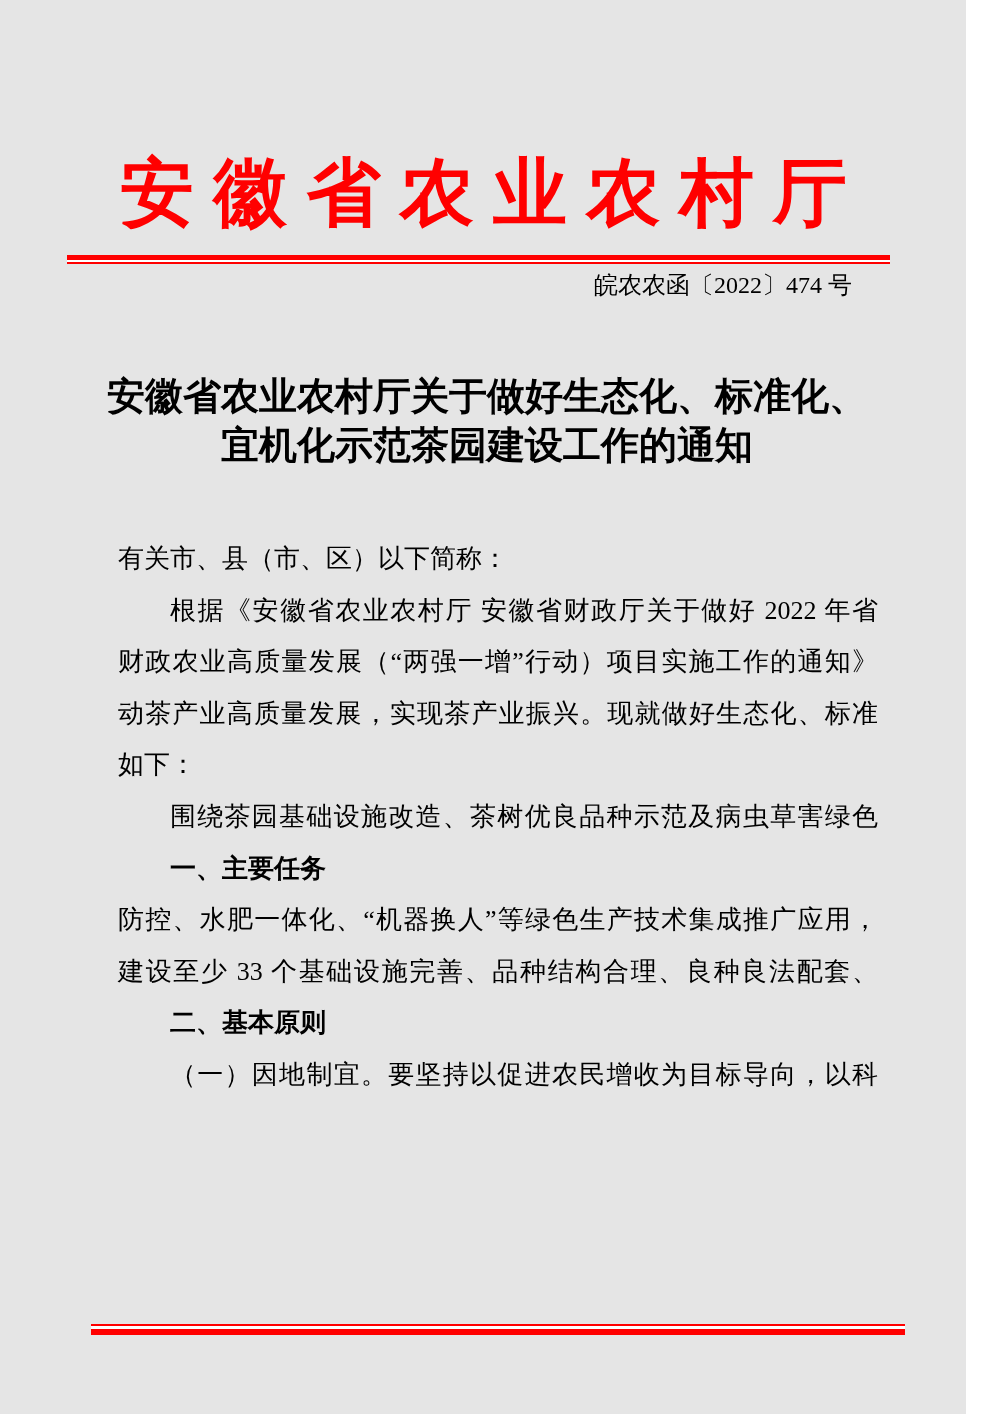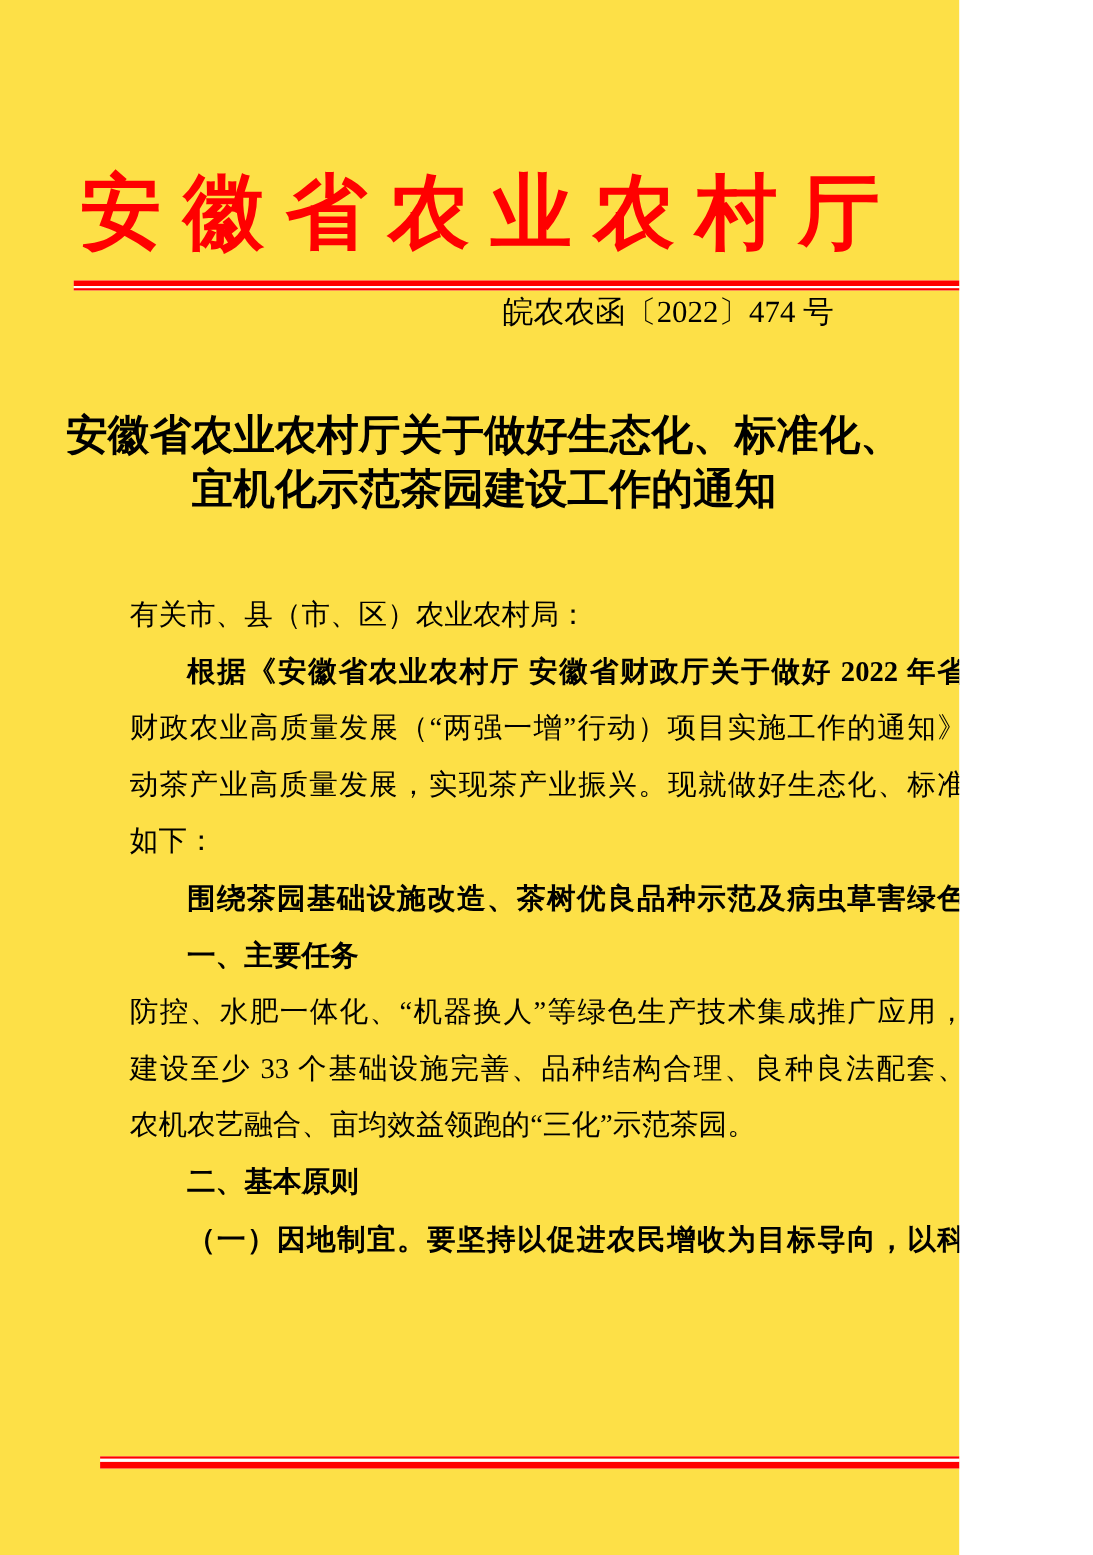--- a/index.html
+++ b/index.html
@@ -1,20 +1,20 @@
 <!DOCTYPE html>
 <html><head>
 <meta charset="utf-8">
 <style>
   html, body { margin: 0; padding: 0; background: #ffffff; }
   .page {
     position: relative;
-    width: 872px;
+    width: 966px;
     height: 1414px;
-    background: #fde047;
+    background: #e5e5e5;
     color: #000000;
     font-family: "Liberation Serif", serif;
     overflow: hidden;
   }
   .agency-title {
     position: absolute;
     top: 150px;
     left: 10px;
     width: 100%;
     text-align: center;
@@ -33,21 +33,21 @@
     width: 823px;
     height: 2px;
     background: #ffffff;
     border-top: 5px solid #ff0000;
     border-bottom: 2px solid #ff0000;
   }
   .doc-number {
     position: absolute;
     top: 266px;
     right: 114px;
-    font-size: 28px;
+    font-size: 24px;
     line-height: 38px;
     white-space: nowrap;
     margin-left: 32px;
   }
   .doc-title {
     position: absolute;
     top: 372px;
     left: 4px;
     width: 100%;
     text-align: center;
@@ -58,21 +58,21 @@
   }
   .body-text {
     position: absolute;
     top: 533px;
     left: 118px;
     width: 760px;
     font-size: 26px;
     line-height: 51.6px;
   }
   .bl { width: 100%; }
-  .indent { text-indent: 2em; font-weight: bold; }
+  .indent { text-indent: 2em; }
   .just {
     text-align: justify;
     text-align-last: justify;
     -moz-text-align-last: justify;
   }
   .heading {
     font-family: "Liberation Sans", sans-serif;
     font-weight: bold;
   }
   .rule-bottom {
@@ -97,33 +97,32 @@
 
   <div class="doc-number">皖农农函〔2022〕474 号</div>
 
   <div class="doc-title">
     <div>安徽省农业农村厅关于做好生态化、标准化、</div>
     <div>宜机化示范茶园建设工作的通知</div>
   </div>
 
   <div class="body-text">
 
-    <div class="bl">有关市、县（市、区）农业农村局：</div>
+    <div class="bl">有关市、县（市、区）以下简称：</div>
 
     <div class="bl indent just">根据《安徽省农业农村厅 安徽省财政厅关于做好 2022 年省</div>
     <div class="bl just">财政农业高质量发展（“两强一增”行动）项目实施工作的通知》</div>
     <div class="bl just">动茶产业高质量发展，实现茶产业振兴。现就做好生态化、标准</div>
     <div class="bl">如下：</div>
 
     <div class="bl indent just">围绕茶园基础设施改造、茶树优良品种示范及病虫草害绿色</div>
 
     <div class="bl indent heading">一、主要任务</div>
     <div class="bl just">防控、水肥一体化、“机器换人”等绿色生产技术集成推广应用，</div>
     <div class="bl just">建设至少 33 个基础设施完善、品种结构合理、良种良法配套、</div>
-    <div class="bl">农机农艺融合、亩均效益领跑的“三化”示范茶园。</div>
 
     <div class="bl indent heading">二、基本原则</div>
 
     <div class="bl indent just">（一）因地制宜。要坚持以促进农民增收为目标导向，以科</div>
 
   </div>
 
   <div class="rule-bottom"></div>
 
 </div>

